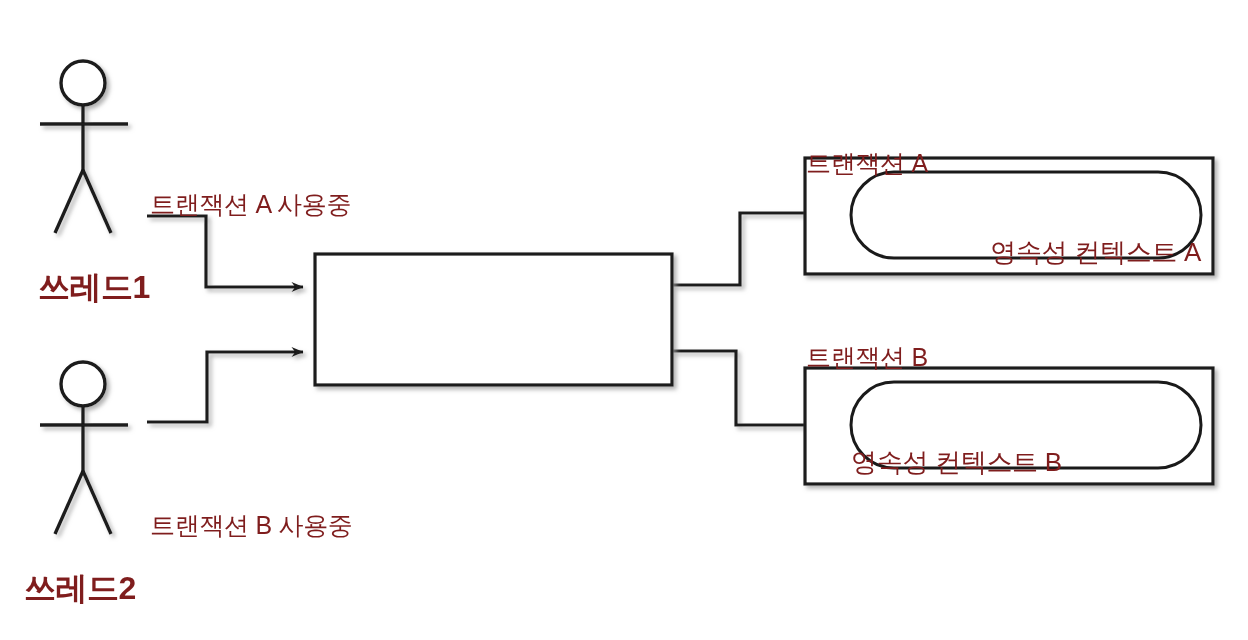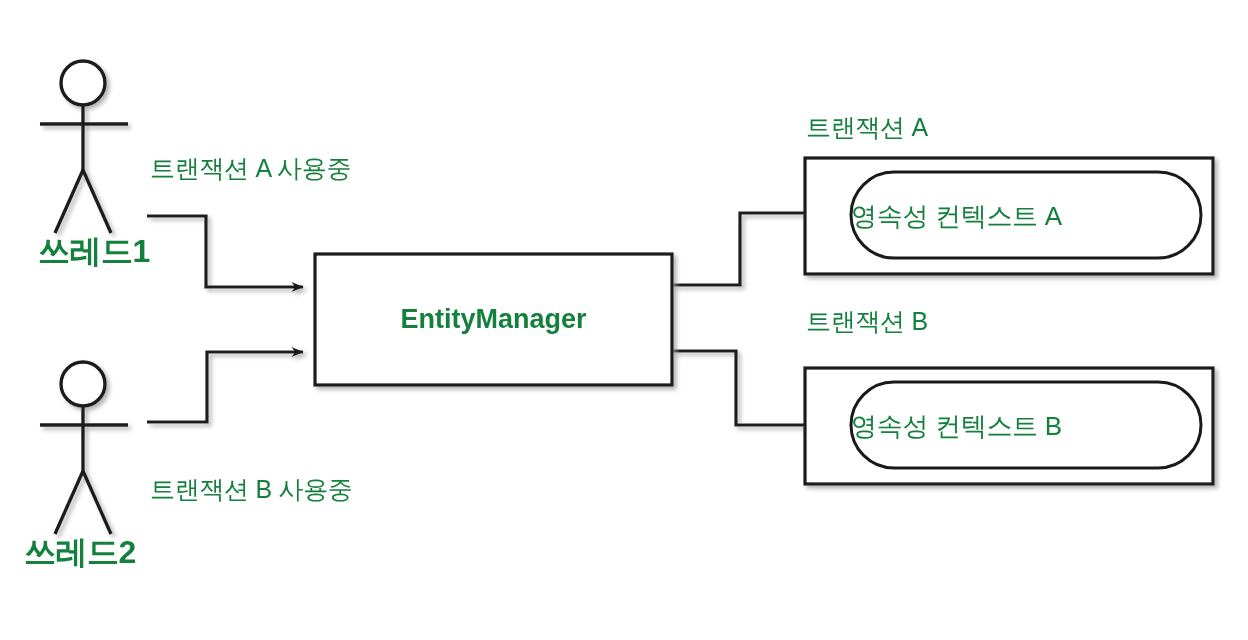--- a/index.html
+++ b/index.html
@@ -21,22 +21,23 @@
   #diagram-svg {
     position: absolute;
     top: 0;
     left: 0;
     width: 1248px;
     height: 640px;
   }
   .lbl {
     position: absolute;
     white-space: nowrap;
-    color: #15803d;
+    color: #7f1d1d;
     line-height: 1;
+    margin-top: 36px;
   }
   .actor-label {
     font-size: 32px;
     font-weight: bold;
     letter-spacing: -0.5px;
   }
   .edge-label {
     font-size: 25px;
     font-weight: normal;
     letter-spacing: -0.3px;
@@ -126,23 +127,22 @@
   </svg>
 
   <div class="lbl actor-label" style="left:38px; top:235px;">쓰레드1</div>
 
   <div class="lbl actor-label" style="left:24px; top:536px;">쓰레드2</div>
 
   <div class="lbl edge-label" style="left:150px; top:477px;">트랜잭션 B 사용중</div>
 
   <div class="lbl edge-label" style="left:150px; top:156px;">트랜잭션 A 사용중</div>
 
-  <div class="lbl box-label" style="left:315px; top:306px; width:357px; text-align:center;">EntityManager</div>
 
   <div class="lbl tx-title" style="left:806px; top:115px;">트랜잭션 A</div>
 
   <div class="lbl tx-title" style="left:806px; top:309px;">트랜잭션 B</div>
 
-  <div class="lbl ctx-label" style="left:851px; top:203px; width:350px; text-align:left;">영속성 컨텍스트 A</div>
+  <div class="lbl ctx-label" style="left:851px; top:203px; width:350px; text-align:right;">영속성 컨텍스트 A</div>
 
   <div class="lbl ctx-label" style="left:851px; top:413px; width:346px; ">영속성 컨텍스트 B</div>
 
 </div>
 
 </body></html>

